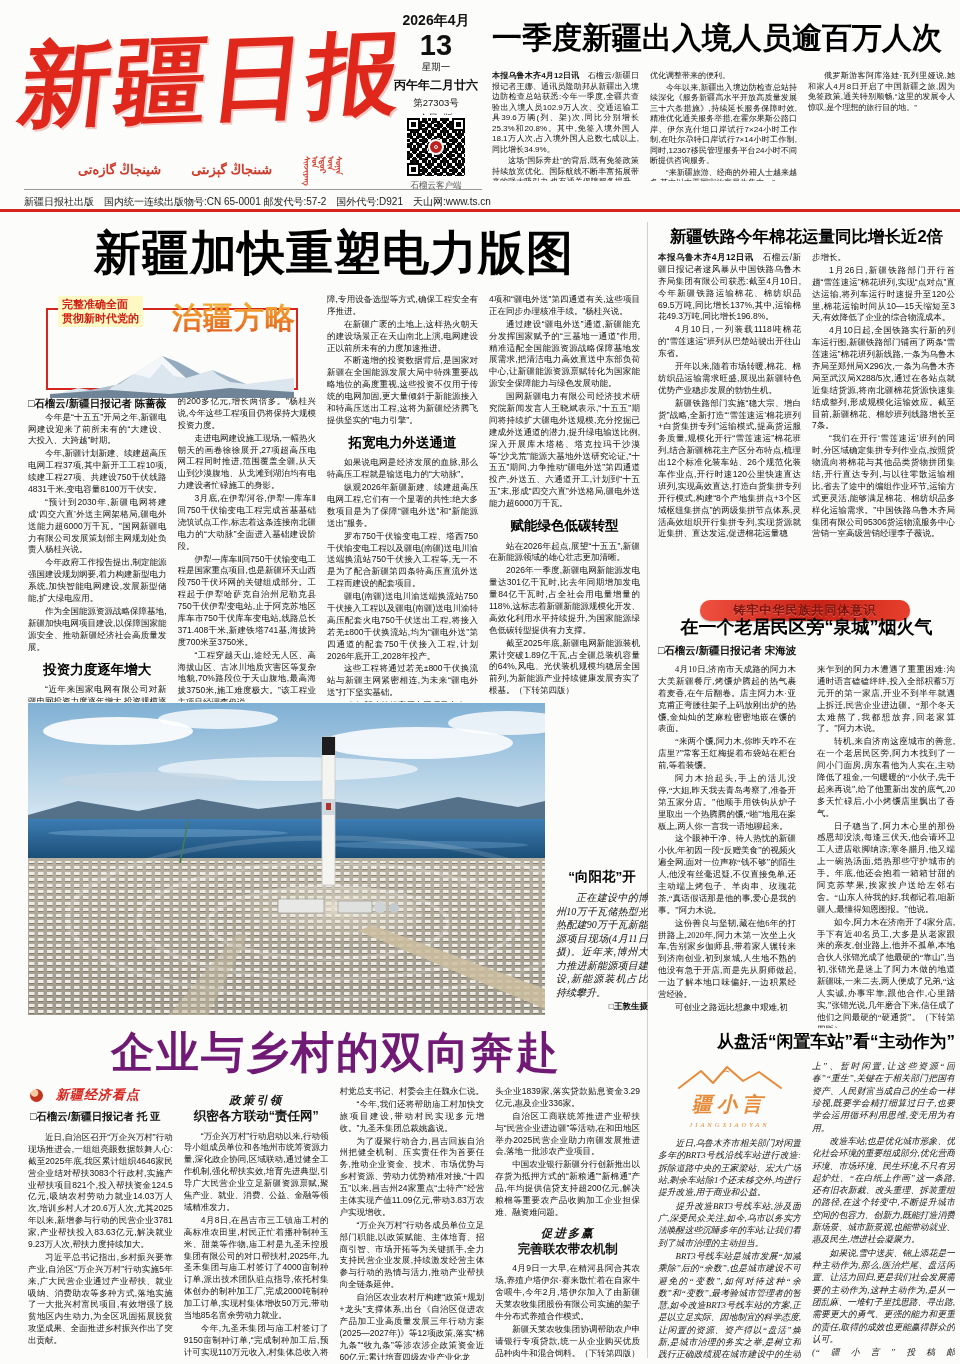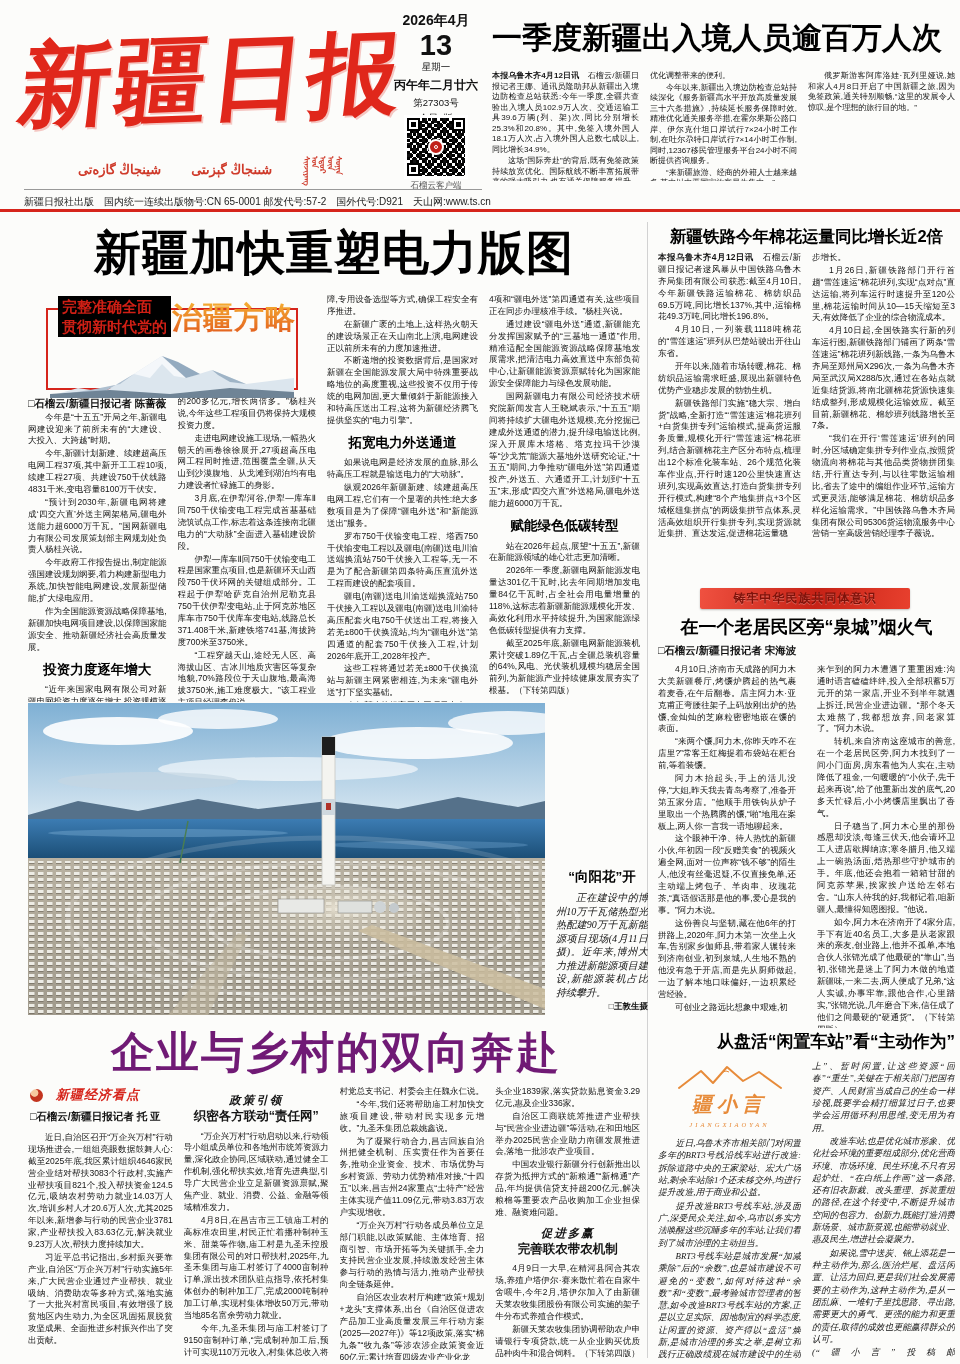--- a/index.html
+++ b/index.html
@@ -43,40 +43,40 @@
   .col .subhead2{text-align:center;margin:6px 0 5px;}
   .col .subhead2 .k{font-family:"Liberation Serif",serif;font-style:italic;font-weight:bold;font-size:11.5px;letter-spacing:2px;}
   .col .subhead2 .m{font-weight:bold;font-size:12.5px;}
   .kaicol{font-family:"Liberation Serif",serif;font-style:italic;font-size:8.8px;}
   
   .leadhl{left:28px;top:222px;width:612px;text-align:center;font-size:47px;font-weight:900;letter-spacing:1px;white-space:nowrap;color:#000;}
   .leadbody{left:28px;top:294px;width:612px;height:408px;display:flex;gap:11px;overflow:hidden;}
   .leadgroup{width:288px;flex:none;display:flex;flex-direction:column;}
   .promo{position:relative;width:252px;height:98px;margin:2px auto 2px;flex:none;}
   .promo .frame{position:absolute;left:0;right:0;top:12px;bottom:4px;border:2px solid #d6251c;}
-  .promo .small{position:absolute;left:12px;top:0;background:#000000;padding:1px 4px;color:#cf1f15;font-weight:900;font-size:15px;line-height:1.3;z-index:2;}
+  .promo .small{position:absolute;left:12px;top:0;background:#fef9c3;padding:1px 4px;color:#cf1f15;font-weight:900;font-size:11px;line-height:1.3;z-index:2;}
   .promo .big{position:absolute;right:2px;top:2px;font-size:30px;font-weight:900;letter-spacing:1px;background:linear-gradient(180deg,#f7b733,#e0531c);-webkit-background-clip:text;background-clip:text;color:transparent;z-index:2;white-space:nowrap;}
   .promo svg{position:absolute;left:4px;bottom:-4px;width:244px;height:50px;z-index:1;}
   .leadcols2{display:flex;gap:11px;flex:1;overflow:hidden;}
   .byline{font-size:10.5px;font-weight:bold;margin:3px 0 5px;text-indent:0 !important;}
   
   .photo{left:28px;top:703px;width:517px;height:312px;overflow:hidden;background:#9fc3de;}
   .photo svg{display:block;width:100%;height:100%;}
   .photocap{left:556px;top:868px;width:92px;height:148px;overflow:hidden;}
   .photocap .t{font-size:13.5px;font-weight:900;text-align:center;margin-bottom:5px;color:#000;}
   .photocap .c{font-family:"Liberation Serif",serif;font-style:italic;font-size:10px;line-height:1.35;text-align:justify;text-indent:2em;}
   .photocap .cr{font-size:8.5px;font-weight:bold;text-align:right;margin-top:2px;font-style:normal;}
   
   .trainhl{left:658px;top:226px;width:297px;text-align:center;font-size:16.5px;font-weight:900;white-space:nowrap;color:#000;}
   .trainbody{left:658px;top:252px;width:297px;height:332px;display:flex;gap:11px;overflow:hidden;}
-  .banner{left:700px;top:588px;width:210px;height:21px;border-radius:2px;background:linear-gradient(100deg,#f05140,#c62216 55%,#e8402e);display:flex;align-items:center;justify-content:center;box-shadow:0 1px 2px rgba(0,0,0,.25);}
+  .banner{left:700px;top:600px;width:210px;height:21px;border-radius:10px;background:linear-gradient(100deg,#f05140,#c62216 55%,#e8402e);display:flex;align-items:center;justify-content:center;box-shadow:0 1px 2px rgba(0,0,0,.25);}
   .banner span{font-size:12px;font-weight:900;color:#7e120a;letter-spacing:1px;text-shadow:0 1px 0 rgba(255,255,255,.25);}
   .kindhl{left:658px;top:615px;width:297px;text-align:center;font-size:18px;font-weight:900;white-space:nowrap;color:#000;}
   .kindby{left:658px;top:644px;width:297px;font-size:10.5px;font-weight:bold;}
-  .kindbody{left:658px;top:664px;width:297px;height:364px;display:flex;gap:21px;overflow:hidden;}
+  .kindbody{left:658px;top:664px;width:297px;height:364px;display:flex;gap:21px;overflow:hidden;font-family:Liberation Serif, serif;}
   
   .bizhl{left:48px;top:1024px;width:576px;text-align:center;font-size:43px;font-weight:900;letter-spacing:2px;white-space:nowrap;color:#701a75;}
   .bizlabel{left:30px;top:1086px;display:flex;align-items:center;gap:13px;}
   .bizlabel .dot{width:13px;height:13px;border-radius:50%;background:radial-gradient(circle at 35% 30%,#f6c9a0 0 28%,#c3341f 34%);flex:none;}
   .bizlabel .txt{font-size:13px;font-weight:900;font-style:italic;color:#d6251c;letter-spacing:1px;}
   .bizby{left:30px;top:1110px;font-size:10.5px;font-weight:bold;}
   .bizbody{left:28px;top:1086px;width:612px;height:274px;display:flex;gap:11px;overflow:hidden;}
   .pt48{padding-top:46px;box-sizing:border-box;}
   
   .stahl{left:658px;top:1030px;width:297px;text-align:right;font-size:17px;font-weight:900;white-space:nowrap;color:#000;}

